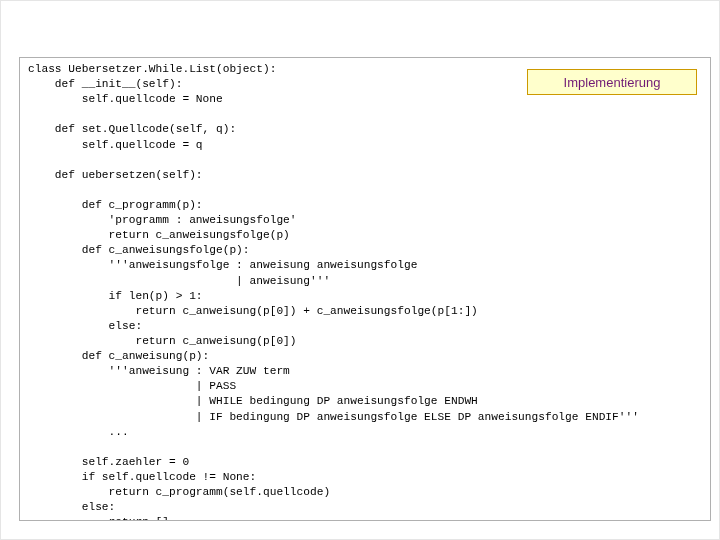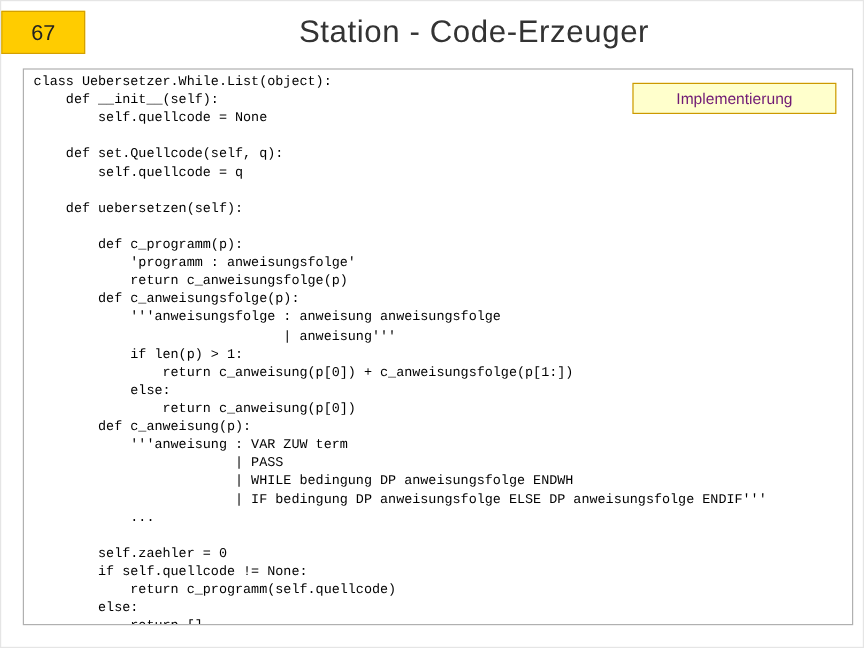--- a/index.html
+++ b/index.html
@@ -68,26 +68,20 @@
     justify-content: center;
     font-size: 13px;
     color: #701a75;
   }
 </style>
 </head>
 <body>
 
 <div class="slide">
 
-  <div class="header">
-    <div class="slide-number">
-      <span>67</span>
-    </div>
-    <div class="title">Station - Code-Erzeuger</div>
-  </div>
 
   <div class="code-box">
     <pre class="code">class Uebersetzer.While.List(object):
     def __init__(self):
         self.quellcode = None
 
     def set.Quellcode(self, q):
         self.quellcode = q
 
     def uebersetzen(self):

